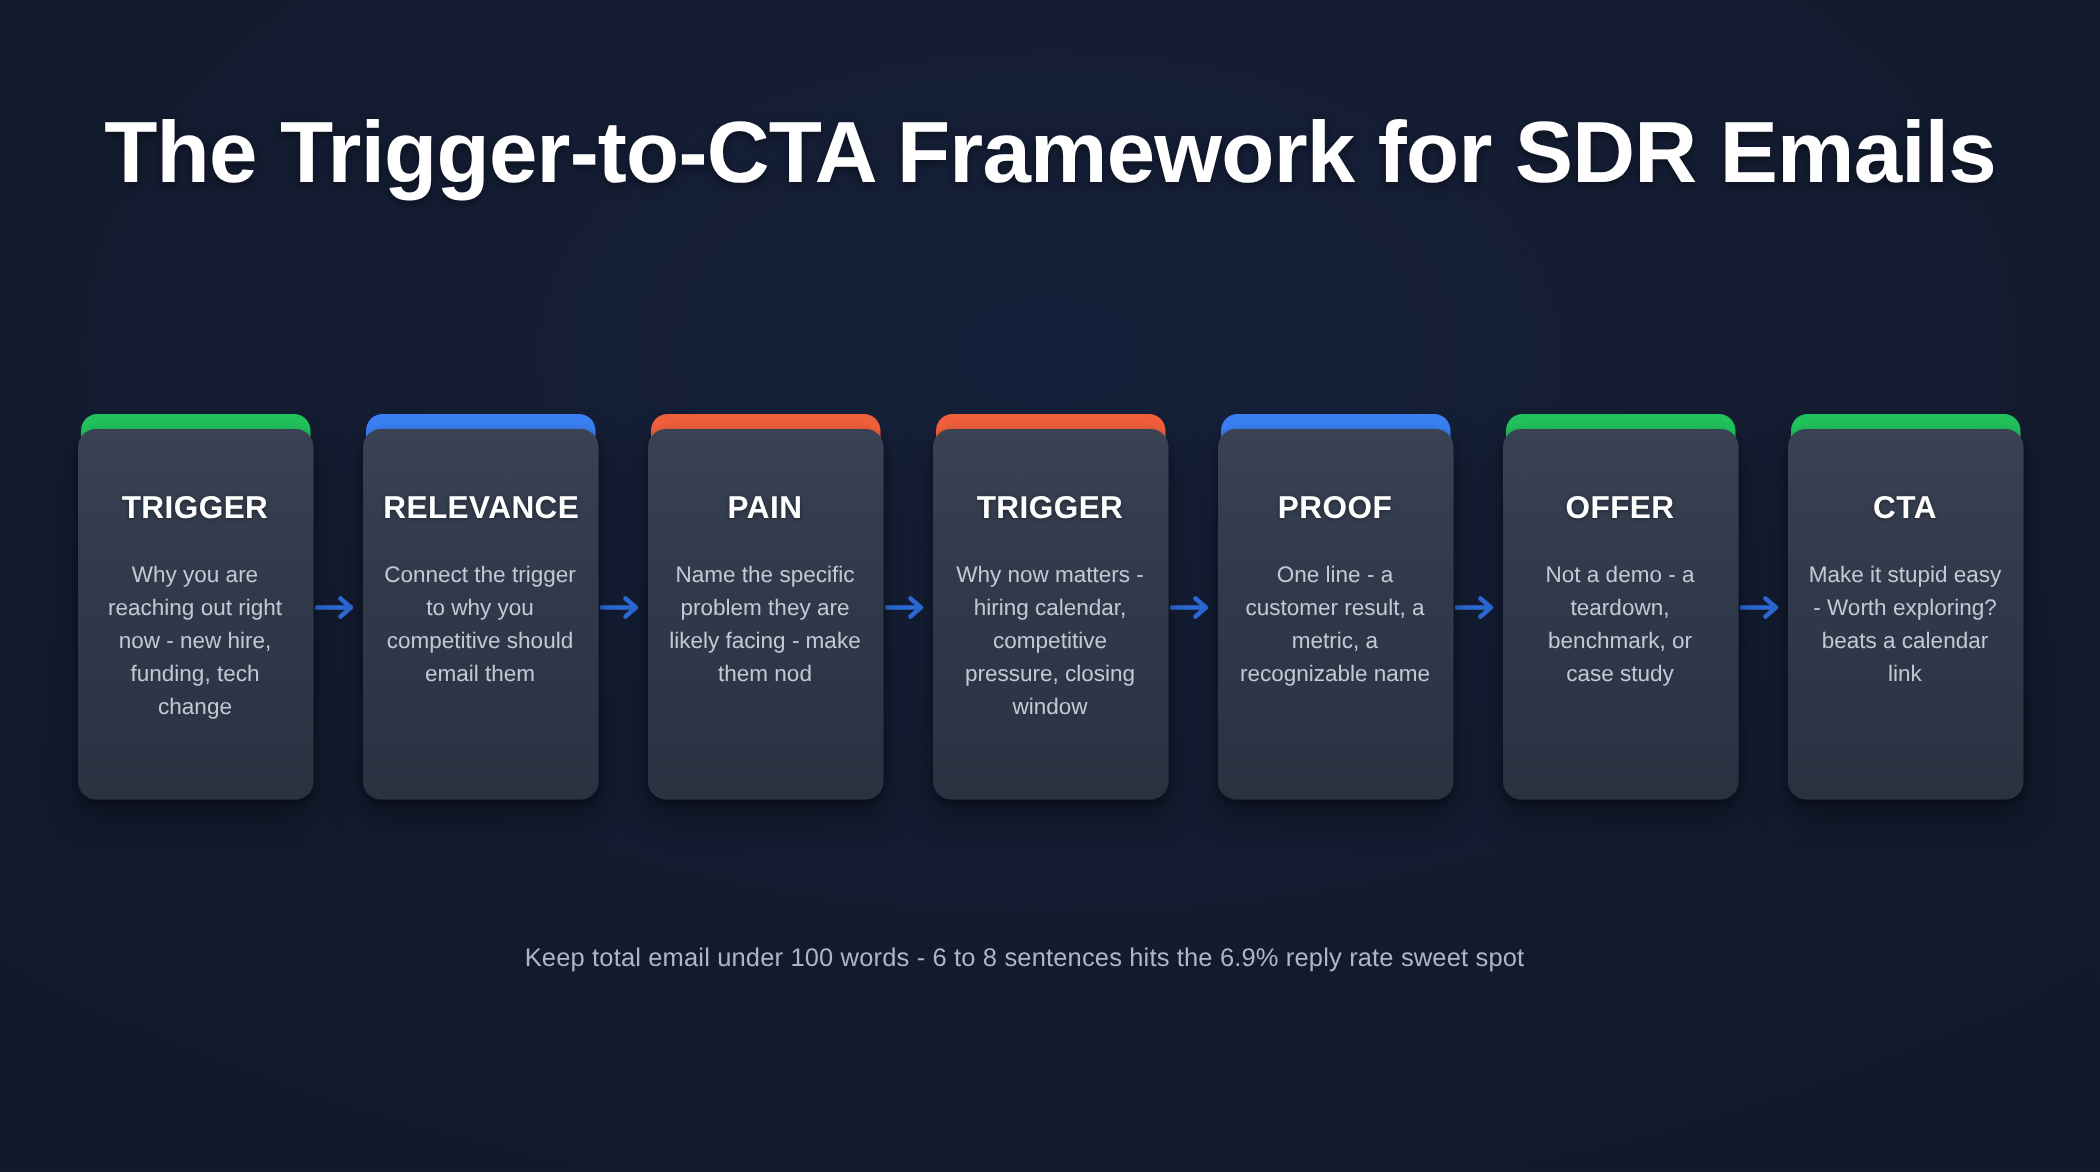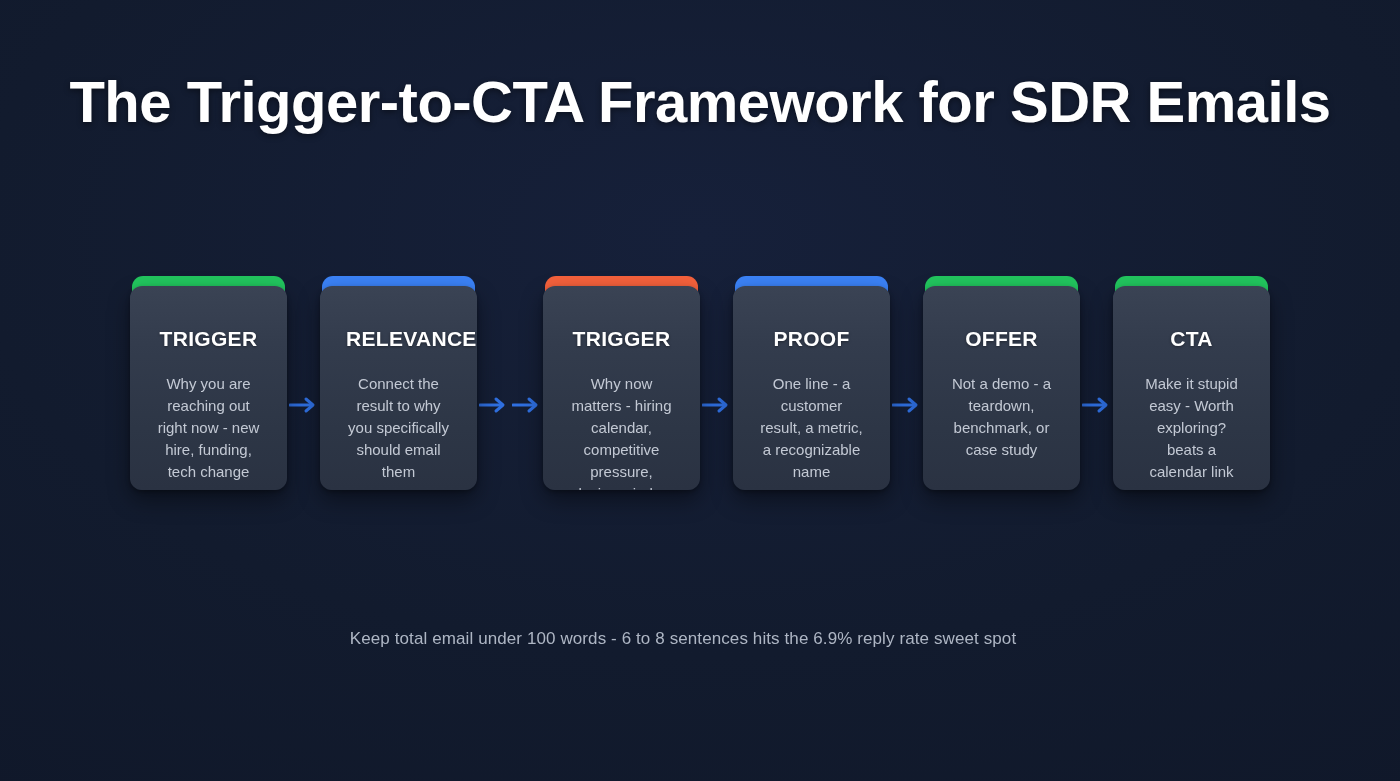--- a/index.html
+++ b/index.html
@@ -63,26 +63,26 @@
     top: 0;
     left: 2px;
     right: 2px;
     height: 22px;
     border-radius: 11px 11px 6px 6px;
   }
 
   .card {
     position: relative;
     margin-top: 10px;
-    height: 204px;
+    height: 247px;
     border-radius: 12px;
     background: linear-gradient(180deg, #3a4354 0%, #333c4d 28%, #2d3646 70%, #2a3242 100%);
     box-shadow: 0 10px 22px rgba(0,0,0,0.40), 0 2px 4px rgba(0,0,0,0.30);
     box-sizing: border-box;
-    padding: 42px 26px 12px;
+    padding: 42px 14px 12px;
     text-align: center;
     overflow: hidden;
   }
 
   .card-title {
     font-size: 21px;
     font-weight: bold;
     color: #ffffff;
     letter-spacing: 0.3px;
     line-height: 1;
@@ -139,28 +139,35 @@
       <div class="connector">
         <svg width="30" height="18" viewBox="0 0 30 18" aria-hidden="true">
           <line x1="1" y1="9" x2="22" y2="9" stroke="#2f6fe0" stroke-width="3" stroke-linecap="round"></line>
           <polyline points="17,3 24,9 17,15" fill="none" stroke="#2f6fe0" stroke-width="3" stroke-linecap="round" stroke-linejoin="round"></polyline>
         </svg>
       </div>
       <div class="card-wrap">
         <div class="accent-bar" style="background: rgb(59, 130, 246);"></div>
         <div class="card">
           <div class="card-title">RELEVANCE</div>
-          <div class="card-desc">Connect the result to why you specifically should email them</div>
-        </div>
-      </div>
-      <div class="connector">
-        <svg width="30" height="18" viewBox="0 0 30 18" aria-hidden="true">
-          <line x1="1" y1="9" x2="22" y2="9" stroke="#2f6fe0" stroke-width="3" stroke-linecap="round"></line>
-          <polyline points="17,3 24,9 17,15" fill="none" stroke="#2f6fe0" stroke-width="3" stroke-linecap="round" stroke-linejoin="round"></polyline>
-        </svg>
+          <div class="card-desc">Connect the trigger to why you competitive should email them</div>
+        </div>
+      </div>
+      <div class="connector">
+        <svg width="30" height="18" viewBox="0 0 30 18" aria-hidden="true">
+          <line x1="1" y1="9" x2="22" y2="9" stroke="#2f6fe0" stroke-width="3" stroke-linecap="round"></line>
+          <polyline points="17,3 24,9 17,15" fill="none" stroke="#2f6fe0" stroke-width="3" stroke-linecap="round" stroke-linejoin="round"></polyline>
+        </svg>
+      </div>
+      <div class="card-wrap">
+        <div class="accent-bar" style="background: rgb(244, 97, 60);"></div>
+        <div class="card">
+          <div class="card-title">PAIN</div>
+          <div class="card-desc">Name the specific problem they are likely facing - make them nod</div>
+        </div>
       </div>
       <div class="connector">
         <svg width="30" height="18" viewBox="0 0 30 18" aria-hidden="true">
           <line x1="1" y1="9" x2="22" y2="9" stroke="#2f6fe0" stroke-width="3" stroke-linecap="round"></line>
           <polyline points="17,3 24,9 17,15" fill="none" stroke="#2f6fe0" stroke-width="3" stroke-linecap="round" stroke-linejoin="round"></polyline>
         </svg>
       </div>
       <div class="card-wrap">
         <div class="accent-bar" style="background: rgb(244, 97, 60);"></div>
         <div class="card">

